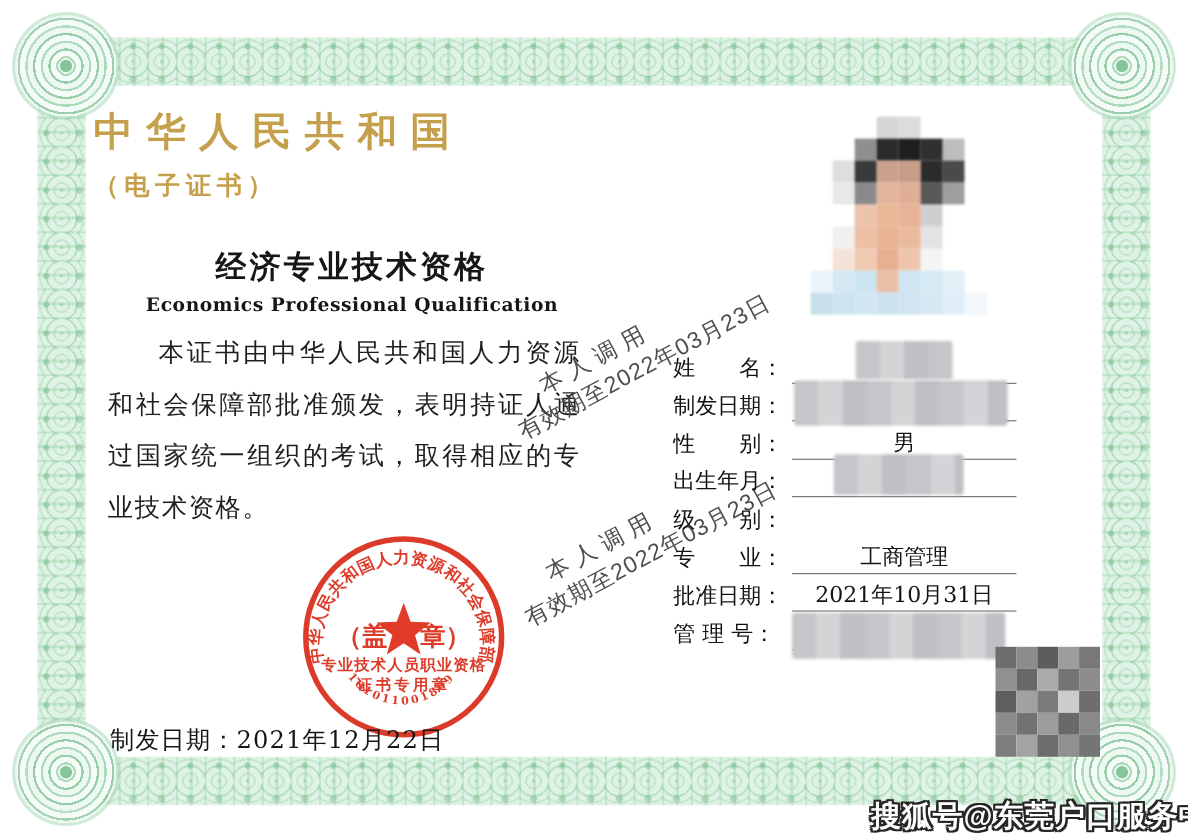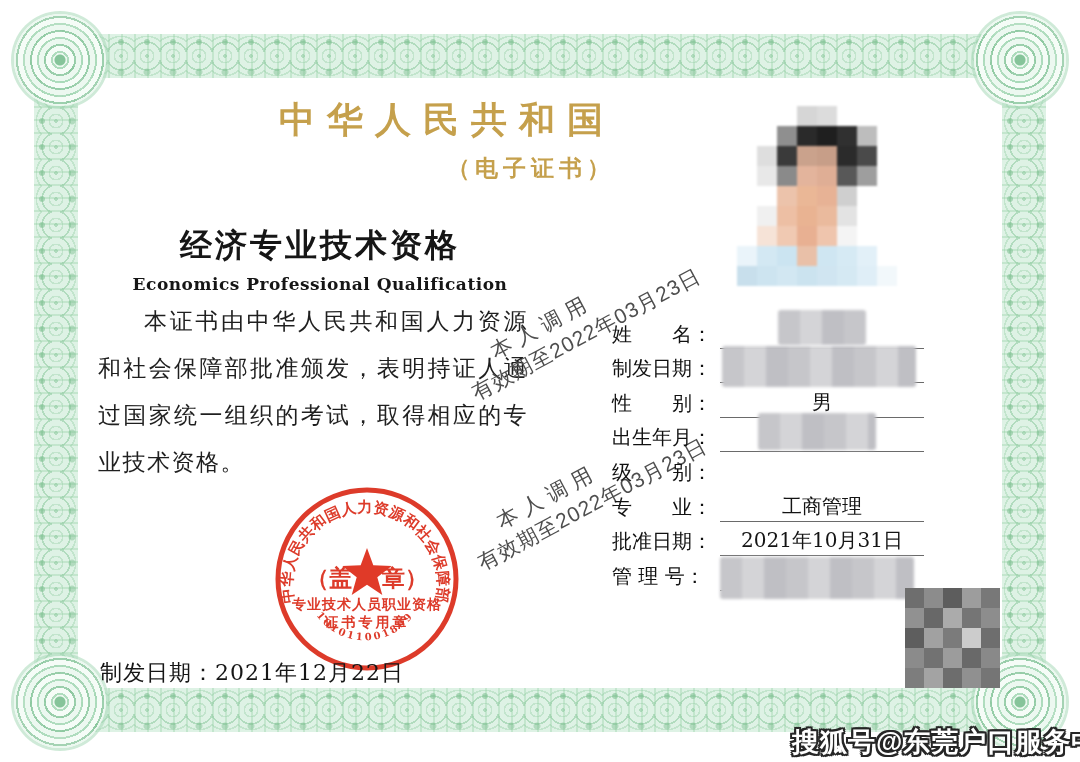--- a/index.html
+++ b/index.html
@@ -26,27 +26,27 @@
   .band-left{left:34px;} .band-right{left:1002px;}
   .rosette{position:absolute;width:92px;height:92px;border-radius:50%;
     background:
       radial-gradient(circle, #86c49a 0 5px, rgba(0,0,0,0) 6px),
       repeating-radial-gradient(circle, rgba(134,196,154,.75) 0 2px, #ecf8f0 2px 7px, rgba(168,217,184,.85) 7px 9px, #f5fcf7 9px 14px);
     box-shadow:0 0 0 3px rgba(168,217,184,.55);}
   .rosette-tl{left:14px;top:14px;} .rosette-tr{left:974px;top:14px;}
   .rosette-bl{left:14px;top:656px;} .rosette-br{left:974px;top:656px;}
 
   
-  .title-block{position:absolute;left:85px;top:96px;width:530px;text-align:right;
+  .title-block{position:absolute;left:85px;top:96px;width:530px;text-align:left;
     color:#c5a04c;font-weight:bold;}
   .title-line1{font-size:36px;letter-spacing:12px;}
   .title-line2{font-size:35px;letter-spacing:3px;margin-top:6px;white-space:nowrap;}
   .title-line3{font-size:23px;letter-spacing:5px;margin-top:8px;}
   .qual-block{position:absolute;left:85px;top:224px;width:470px;text-align:center;color:#161616;}
-  .qual-cn{font-size:32px;font-weight:bold;letter-spacing:3px;}
+  .qual-cn{font-size:28px;font-weight:bold;letter-spacing:3px;}
   .qual-en{font-size:17px;font-weight:bold;margin-top:6px;letter-spacing:.5px;}
 
   
   .body-text{position:absolute;left:98px;top:298px;width:430px;font-size:23px;line-height:47px;
     text-indent:2em;letter-spacing:1.5px;color:#1f1f1f;text-align:justify;}
 
   
   .wm{position:absolute;color:#4e4e4e;transform:rotate(-28deg);font-size:21px;line-height:28px;
     font-family:"Liberation Sans","DejaVu Sans",sans-serif;white-space:nowrap;}
   .wm-l1{letter-spacing:7px;padding-left:36px;}

